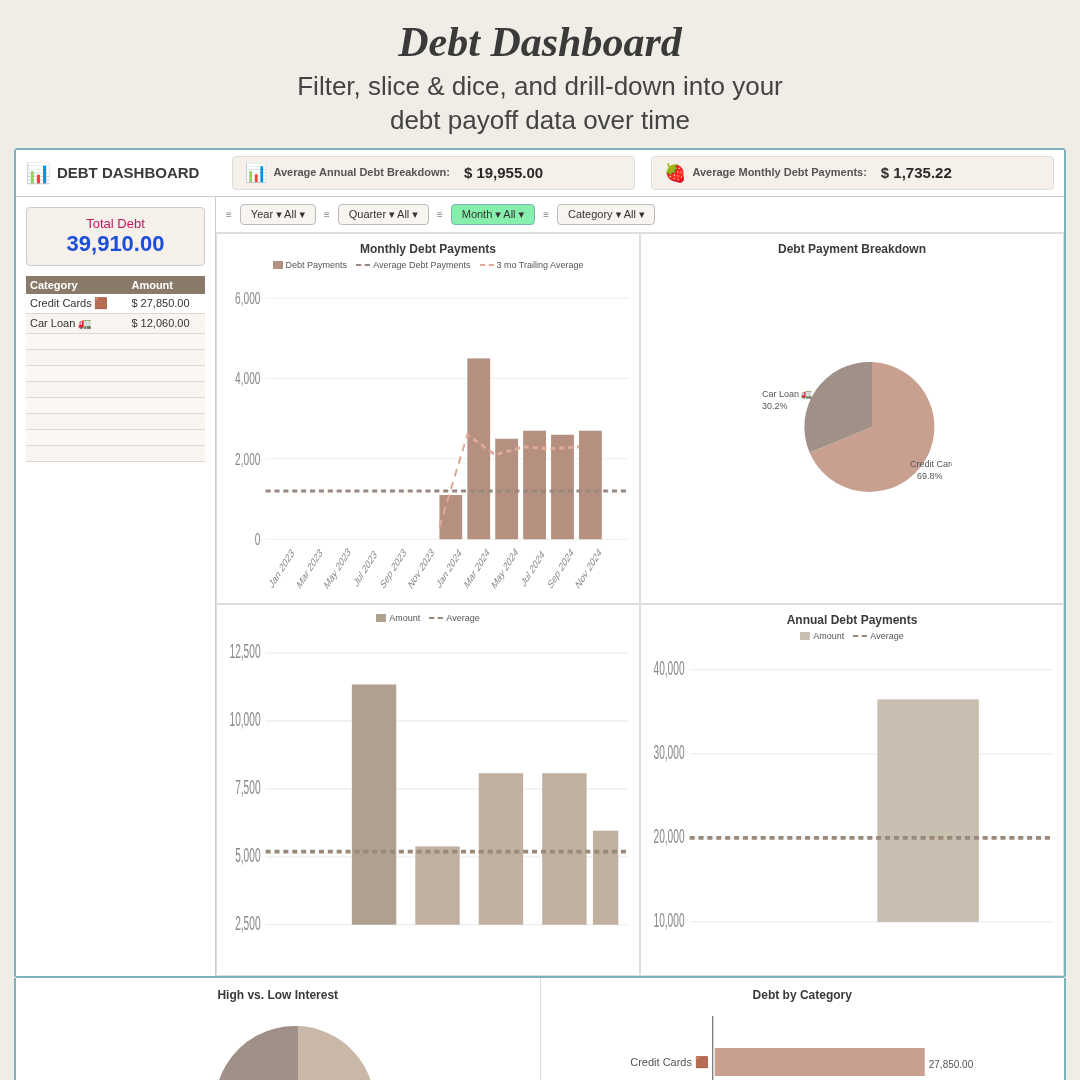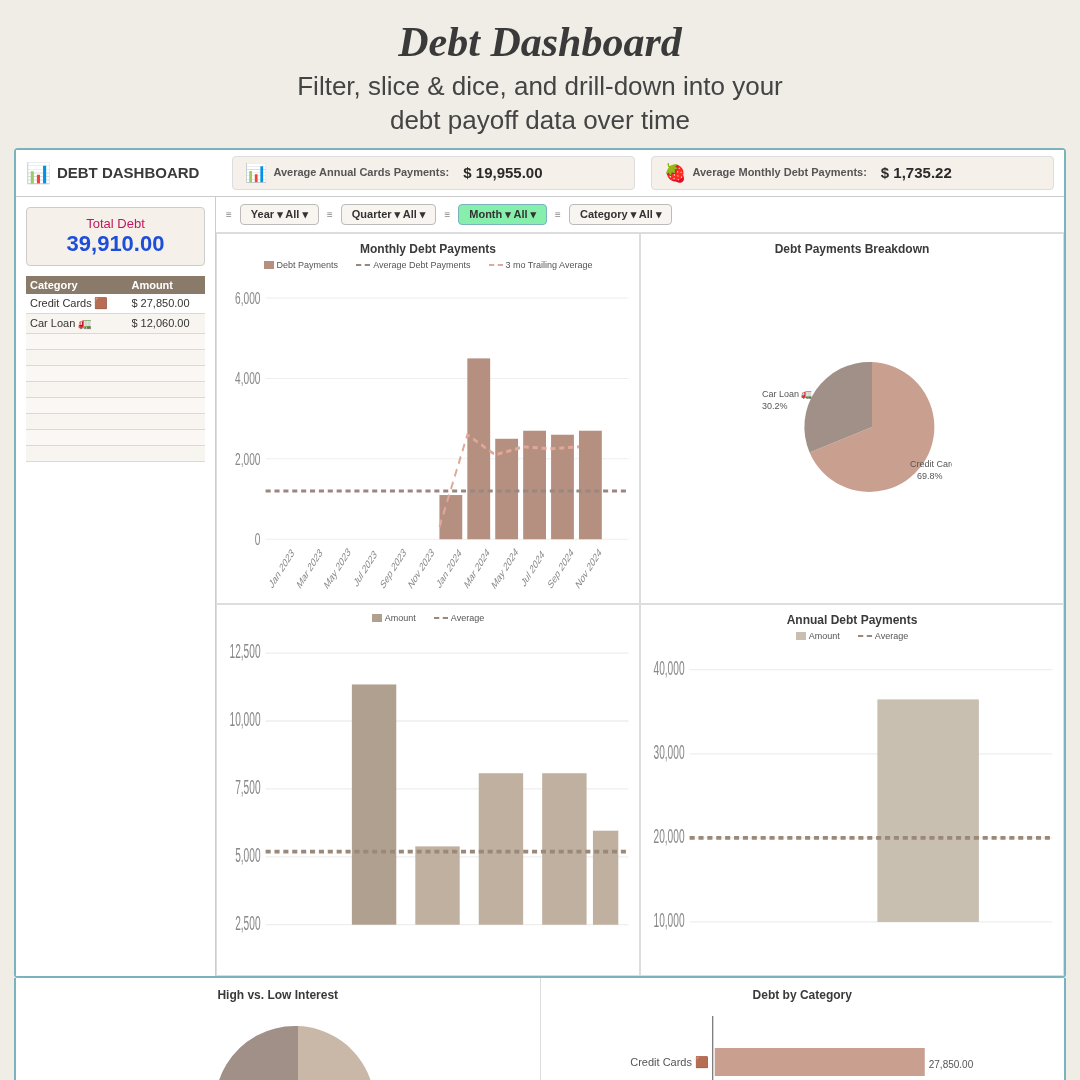--- a/index.html
+++ b/index.html
@@ -134,21 +134,20 @@
       display: flex;
       align-items: center;
       gap: 4px;
       border: 1px solid #bbb;
       border-radius: 4px;
       padding: 3px 10px;
       font-size: 11px;
       background: #f8f4f0;
       cursor: pointer;
       color: #333;
-      font-weight: bold;
     }
     .filter-btn.active {
       background: #86efac;
       border-color: #7ab3be;
     }
     .filter-icon { font-size: 10px; color: #888; }
     .charts-grid {
       display: grid;
       grid-template-columns: 1fr 1fr;
       grid-template-rows: 1fr 1fr;
@@ -165,21 +164,21 @@
     .chart-title {
       text-align: center;
       font-size: 12px;
       font-weight: bold;
       color: #3a3a3a;
       margin-bottom: 4px;
     }
     .chart-legend {
       display: flex;
       justify-content: center;
-      gap: 18px;
+      gap: 9px;
       font-size: 9px;
       color: #555;
       margin-bottom: 4px;
     }
     .legend-item {
       display: flex;
       align-items: center;
       gap: 3px;
     }
     .legend-box {
@@ -233,21 +232,21 @@
 <div class="full-dashboard">
   <div class="dashboard-inner">
 
     <div class="top-bar">
       <div class="top-bar-title">
         <span class="bar-icon">📊</span>
         <span>DEBT DASHBOARD</span>
       </div>
       <div class="top-metric">
         <span class="metric-icon">📊</span>
-        <span class="metric-label">Average Annual Cards Payments:</span>
+        <span class="metric-label">Average Annual Debt Breakdown:</span>
         <span class="metric-value">$ 19,955.00</span>
       </div>
       <div class="top-metric">
         <span class="metric-icon">🍓</span>
         <span class="metric-label">Average Monthly Debt Payments:</span>
         <span class="metric-value">$ 1,735.22</span>
       </div>
     </div>
 
     <div class="main-row">
@@ -381,21 +380,21 @@
                 <text x="200" y="148" font-size="6" fill="#888" text-anchor="middle" transform="rotate(-45,200,148)">Mar 2024</text>
                 <text x="222" y="148" font-size="6" fill="#888" text-anchor="middle" transform="rotate(-45,222,148)">May 2024</text>
                 <text x="244" y="148" font-size="6" fill="#888" text-anchor="middle" transform="rotate(-45,244,148)">Jul 2024</text>
                 <text x="266" y="148" font-size="6" fill="#888" text-anchor="middle" transform="rotate(-45,266,148)">Sep 2024</text>
                 <text x="288" y="148" font-size="6" fill="#888" text-anchor="middle" transform="rotate(-45,288,148)">Nov 2024</text>
               </svg>
             </div>
           </div>
 
           <div class="chart-cell">
-            <div class="chart-title">Debt Payments Breakdown</div>
+            <div class="chart-title">Debt Payment Breakdown</div>
             <div style="flex:1;display:flex;align-items:center;justify-content:center;position:relative;">
               <svg width="200" height="160" viewBox="0 0 200 160">
 
                 <path d="M120,80 L120,15 A65,65 0 1,1 57.6,105.5 Z" fill="#c9a090"></path>
                 <path d="M120,80 L57.6,105.5 A65,65 0 0,1 120,15 Z" fill="#a09088"></path>
 
                 <text x="10" y="50" font-size="9" fill="#555">Car Loan 🚛</text>
                 <text x="10" y="62" font-size="9" fill="#555">30.2%</text>
                 <text x="158" y="120" font-size="9" fill="#555">Credit Card...</text>
                 <text x="165" y="132" font-size="9" fill="#555">69.8%</text>

